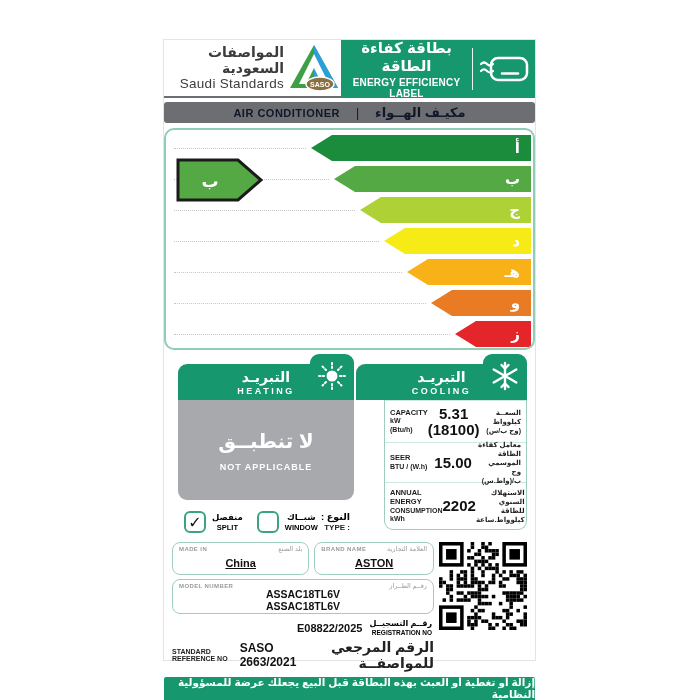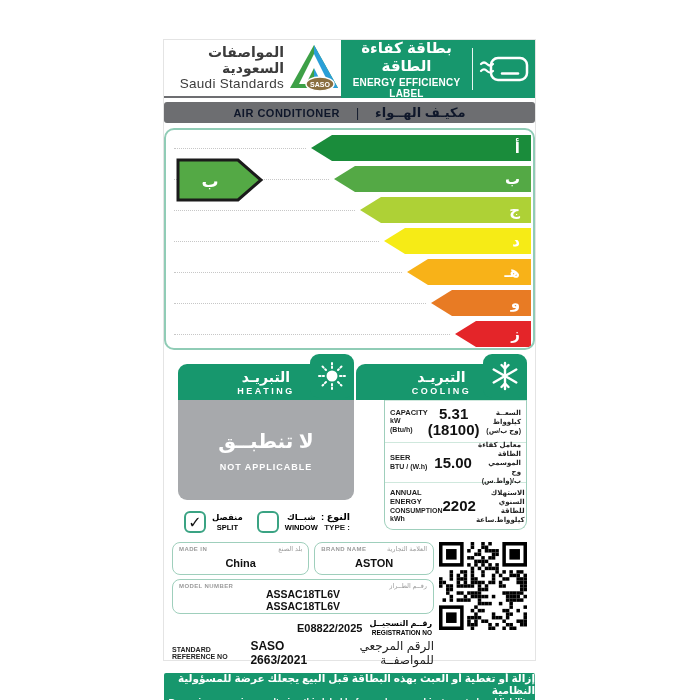--- a/index.html
+++ b/index.html
@@ -90,33 +90,33 @@
   .info { display:flex; margin-top:4px; padding:0 8px; gap:5px; }
   .info-left { flex:1; }
   .ib { position:relative; border:1.5px solid #9fcfbc; border-radius:8px; background:#fff; }
   .ib .lbl-en { position:absolute; left:6px; top:3px; font-size:6px; font-weight:bold;
     color:#9a9a9a; letter-spacing:.4px; }
   .ib .lbl-ar { position:absolute; right:6px; top:2px; font-size:6.5px; color:#9a9a9a;
     direction:rtl; }
   .ib .val { text-align:center; font-weight:bold; font-size:11px; color:#111; }
   .info-row1 { display:flex; gap:5px; }
   .box-made { flex:1.15; height:33px; } .box-brand { flex:1; height:33px; }
-  .box-made .val, .box-brand .val { padding-top:14px; }
+  .box-made .val, .box-brand .val { padding-top:14px;text-decoration:underline; }
   .box-model { margin-top:4px; height:35px; }
   .box-model .val { padding-top:8px; font-size:10.5px; line-height:1.15; }
   .reg-row { margin-top:5px; display:flex; justify-content:flex-end; align-items:center;
     gap:7px; padding-right:2px; }
   .reg-val { font-size:11px; font-weight:bold; color:#111; }
   .reg-lbls { text-align:right; line-height:1.2; }
   .reg-ar { font-size:8px; font-weight:bold; direction:rtl; }
   .reg-en { font-size:6.5px; font-weight:bold; }
   .std-row { margin-top:3px; display:flex; align-items:center; justify-content:space-between; }
   .std-en { font-size:7px; font-weight:bold; color:#222; }
   .std-val { font-size:12px; font-weight:bold; color:#111; }
-  .std-ar { font-size:12px; font-weight:normal; direction:rtl; color:#222; }
+  .std-ar { font-size:14px; font-weight:bold; direction:rtl; color:#222; }
   .qr { width:88px; height:88px; flex:0 0 auto; background:#fff; }
 
   
   .footer { margin-top:6px; height:32px; background:#17976d; border-radius:2px;
     display:flex; flex-direction:column; align-items:center; justify-content:center;
     color:#fff; gap:1px; }
   .f-ar { font-size:10.5px; font-weight:bold; direction:rtl; }
   .f-en { font-size:9px; font-weight:bold; }
 </style>
 </head>

